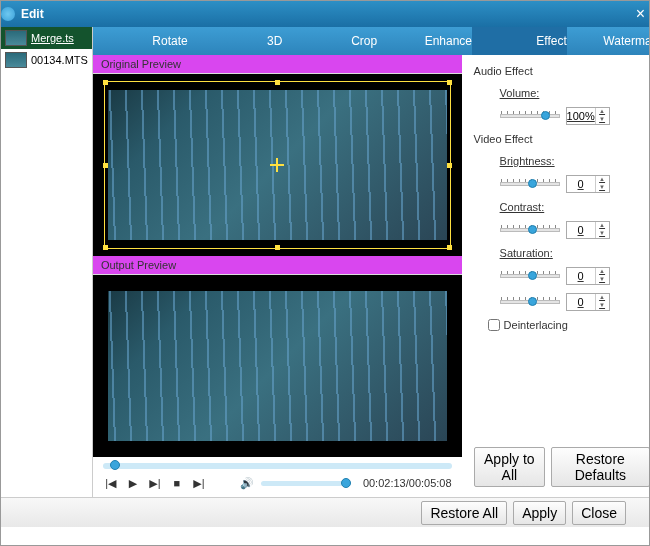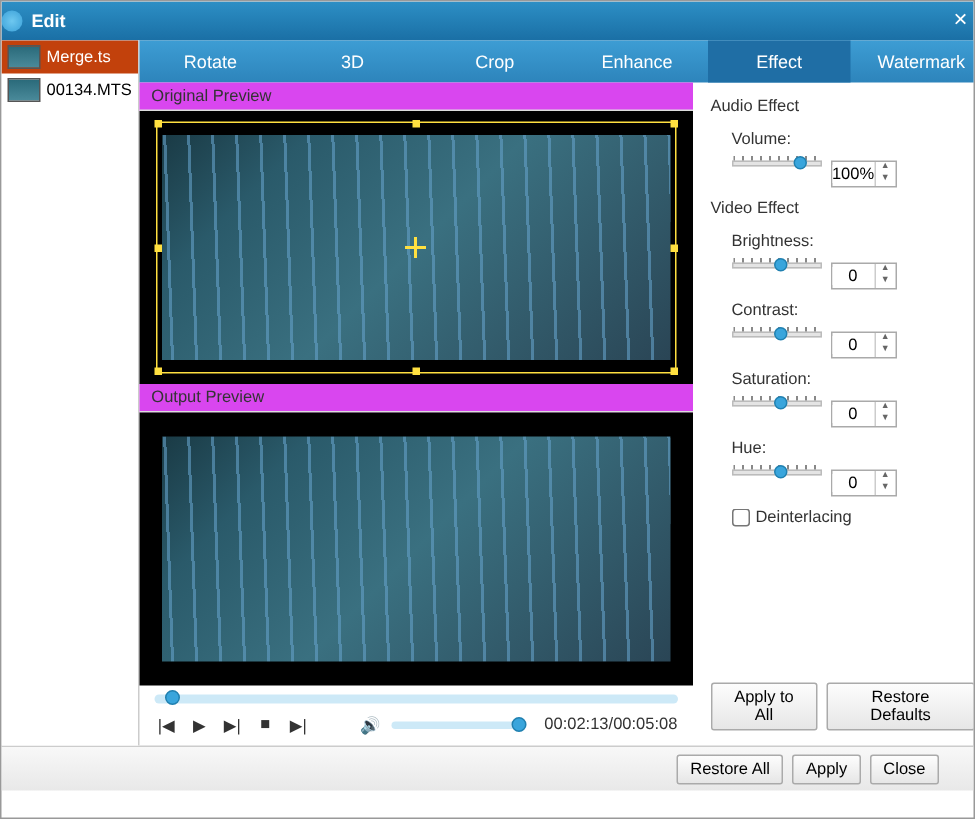--- a/index.html
+++ b/index.html
@@ -4,25 +4,25 @@
 <style>
 * { box-sizing: border-box; margin: 0; padding: 0; font-family: Arial, sans-serif; font-size: 11px; }
 body { background: #fff; width: 650px; height: 546px; overflow: hidden; border: 1px solid #999; }
 .titlebar { background: linear-gradient(#2d8fc5, #1a6fa5); height: 26px; display: flex; align-items: center; padding: 0 0; color: #fff; }
 .titlebar .logo { width: 14px; height: 14px; border-radius: 50%; background: radial-gradient(#6ec8f0,#3aa0d8); margin-right: 6px; }
 .titlebar .title { font-weight: bold; flex: 1; font-size: 12px; }
 .titlebar .close { font-size: 16px; cursor: pointer; padding: 0 4px; }
 .main { display: flex; height: 470px; }
 .sidebar { width: 108px; background: #fff; border-right: 1px solid #ccc; }
 .file-item { display: flex; align-items: center; height: 22px; padding: 0 4px; cursor: pointer; }
-.file-item.sel { background: #c2410c; color: #fff; }
+.file-item.sel { background: #14532d; color: #fff; text-decoration: underline; }
 .file-item .thumb { width: 22px; height: 16px; background: linear-gradient(#2a6a7a,#4a8a9a); margin-right: 4px; border: 1px solid #555; }
 .content { flex: 1; display: flex; flex-direction: column; }
 .tabs { display: flex; background: linear-gradient(#3d9dd4,#2d84bb); height: 28px; }
-.tab { flex: 1; text-align: center; line-height: 28px; color: #fff; cursor: pointer; font-size: 12px; }
+.tab { flex: 1; text-align: right; line-height: 28px; color: #fff; cursor: pointer; font-size: 12px; }
 .tab.active { background: #1f6ea5; }
 .workarea { flex: 1; display: flex; }
 .previews { flex: 1; display: flex; flex-direction: column; padding: 0; }
 .preview-label { background: #d946ef; padding: 3px 8px; border-bottom: 1px solid #ddd; color: #333; }
 .preview-box { flex: 1; background: #000; display: flex; align-items: center; justify-content: center; position: relative; min-height: 160px; }
 .video-img { width: 92%; height: 82%; background: linear-gradient(135deg,#1a3a45 0%,#2a5a6a 20%,#3a7080 50%,#2a4555 100%); position: relative; overflow: hidden; }
 .video-img::before { content:''; position:absolute; inset:0; background: repeating-linear-gradient(88deg, rgba(30,60,90,0) 0 6px, rgba(100,160,200,0.6) 6px 8px, rgba(30,60,90,0) 8px 16px); }
 .crop-frame { position: absolute; inset: 4% 3%; border: 1px solid #ffe040; pointer-events: none; }
 .crop-frame .h { position: absolute; width: 5px; height: 5px; background: #ffe040; }
 .crop-frame .cross { position:absolute; left:50%; top:50%; width:14px; height:14px; margin:-7px 0 0 -7px; }
@@ -33,33 +33,33 @@
 .tl-track { height: 6px; background: #cde9f7; border-radius: 3px; position: relative; }
 .tl-thumb { position:absolute; left:2%; top:-3px; width:10px; height:10px; background:#39a5dc; border-radius:50%; border:1px solid #2080b0; }
 .controls { display:flex; align-items:center; padding: 4px 10px 6px; gap:6px; }
 .ctrl-btn { width:16px; height:16px; display:flex; align-items:center; justify-content:center; cursor:pointer; color:#333; }
 .controls .spacer { flex:1; }
 .vol-slider { width:90px; height:5px; background:#cde9f7; border-radius:3px; position:relative; }
 .vol-slider .kn { position:absolute; right:0; top:-3px; width:10px; height:10px; background:#39a5dc; border-radius:50%; border:1px solid #2080b0;}
 .time { color:#333; font-size:11px; }
 .effects { width:200px; padding: 10px 12px; display:flex; flex-direction:column; gap:8px; color:#333; }
 .effects .group-title { color:#333; margin-bottom:2px; }
-.effects .row { display:flex; align-items:flex-start; gap:6px; margin-left:14px; }
+.effects .row { display:flex; align-items:center; gap:6px; margin-left:26px;text-decoration:underline; }
 .effects .lbl { width:60px; }
 .mini-slider { width:60px; height:4px; background:#e4e4e4; border:1px solid #bbb; position:relative; }
 .mini-slider .ticks { position:absolute; top:-4px; left:0; right:0; height:3px; background:repeating-linear-gradient(90deg,#888 0 1px,transparent 1px 6px);}
 .mini-slider .kn { position:absolute; left:48%; top:-4px; width:9px; height:9px; background:#39a5dc; border:1px solid #2080b0; border-radius:50%; }
 .spin { width:44px; height:18px; border:1px solid #aaa; display:flex; align-items:center; background:#fff; }
 .spin input { width:28px; border:none; text-align:center; font-size:11px; outline:none; }
 .spin .arrows { width:14px; display:flex; flex-direction:column; border-left:1px solid #ccc;}
 .spin .arrows div { height:8px; font-size:6px; line-height:7px; text-align:center; cursor:pointer; color:#666;}
 .chk { display:flex; align-items:flex-start; gap:4px; margin-left:14px; }
 .chk input { width:12px; height:12px; }
 .effect-buttons { margin-top:auto; display:flex; gap:6px; justify-content:flex-end; }
-.btn { border:1px solid #aaa; background:linear-gradient(#fdfdfd,#e6e6e6); padding:3px 8px; cursor:pointer; font-size:11px; border-radius:2px; }
+.btn { border:1px solid #aaa; background:linear-gradient(#fdfdfd,#e6e6e6); padding:3px 8px; cursor:pointer; font-size:14px; border-radius:2px; }
 .footer { height:30px; background:linear-gradient(#f8f8f8,#e8e8e8); border-top:1px solid #ccc; display:flex; align-items:center; justify-content:flex-end; gap:6px; padding:0 23px; }
 </style>
 </head>
 <body>
 
 <div class="titlebar">
   <div class="logo"></div>
   <div class="title">Edit</div>
   <div class="close">×</div>
 </div>
@@ -194,23 +194,20 @@
           <div class="spin">
               <input value="0" style="">
               <div class="arrows">
                 <div>▲</div>
                 <div>▼</div>
               </div>
             </div>
         </div>
 
         <div class="row">
-            <div class="lbl">Hue:</div>
-          </div>
-        <div class="row">
           <div class="mini-slider">
               <div class="ticks"></div>
               <div class="kn"></div>
             </div>
           <div class="spin">
               <input value="0" style="">
               <div class="arrows">
                 <div>▲</div>
                 <div>▼</div>
               </div>

